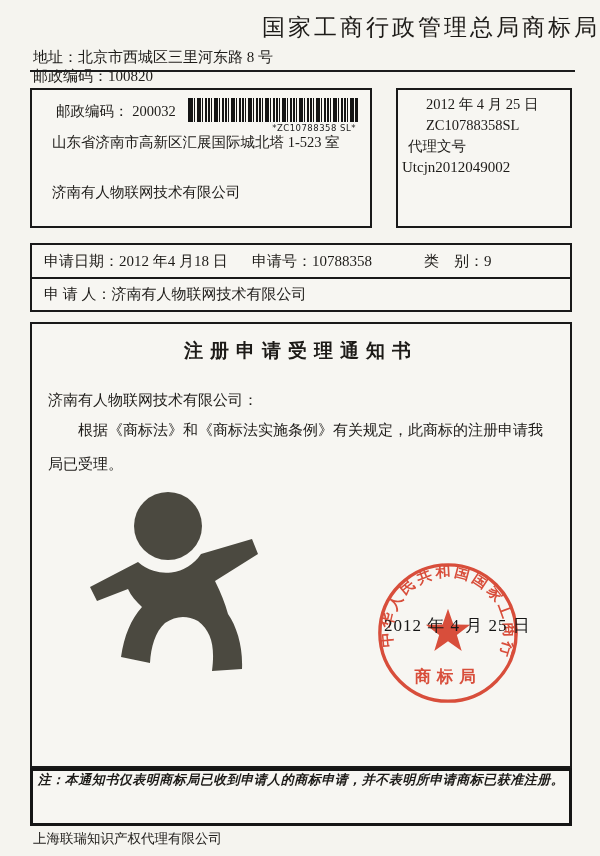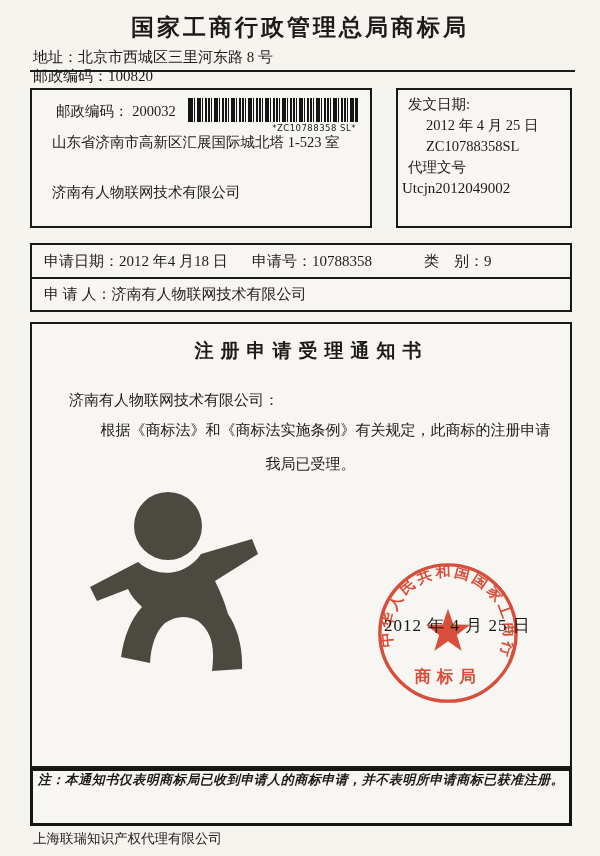--- a/index.html
+++ b/index.html
@@ -5,21 +5,21 @@
   * { margin:0; padding:0; box-sizing:border-box; }
   html,body { background:#e8e7e3; }
   .page {
     position:relative; width:600px; height:856px; margin:0 auto;
     background:#f5f4ef;
     font-family:"Liberation Serif","DejaVu Serif",serif;
     color:#1d1b18; overflow:hidden;
   }
   .doc-title {
     position:absolute; top:12px; left:0; width:100%;
-    text-align:center; font-size:23px; font-weight:bold; letter-spacing:3px;
+    text-align:right; font-size:23px; font-weight:normal; letter-spacing:3px;
   }
   .addr-row {
     position:absolute; top:48px; left:33px; width:539px;
     display:flex; justify-content:space-between; font-size:15px;flex-direction:column;
   }
   .top-rule { position:absolute; top:70px; left:30px; width:545px; height:2px; background:#1c1c1c; }
 
   .recipient-box {
     position:absolute; top:88px; left:30px; width:342px; height:140px;
     border:2px solid #191919; background:#f7f6f2;
@@ -52,25 +52,25 @@
   .d-agent { margin-left:4px; font-size:15px; font-family:"Liberation Serif",serif; }
 
   .app-box { position:absolute; top:243px; left:30px; width:542px; border:2px solid #191919; background:#f7f6f2; }
   .app-row1 { display:flex; height:32px; align-items:center; font-size:15px;border-radius:16px; }
   .app-c1 { margin-left:12px; width:208px; }
   .app-c2 { width:172px; }
   .app-row2 { border-top:2px solid #191919; height:33px; display:flex; align-items:center; font-size:15px; padding-left:12px; }
 
   .notice-box {
     position:absolute; top:322px; left:30px; width:542px; height:446px;
-    border:2px solid #191919; background:#f7f6f2;padding-left:21px;
+    border:2px solid #191919; background:#f7f6f2;
   }
   .n-title { margin-top:14px; text-align:center; font-size:19px; font-weight:bold; letter-spacing:7px; }
   .n-salutation { margin:27px 0 0 16px; font-size:15px; }
-  .n-body { margin:3px 18px 0 16px; font-size:15px; line-height:34px; text-indent:2em;text-align:center; }
+  .n-body { margin:3px 18px 0 16px; font-size:15px; line-height:34px; text-indent:2em; }
   .figure { position:absolute; left:52px; top:166px; }
   .stamp  { position:absolute; left:343px; top:236px; opacity:.92; }
   .n-date {
     position:absolute; left:352px; top:290px; font-size:17px; color:#161616;
     letter-spacing:1px; white-space:nowrap;
   }
 
   .note-box {
     position:absolute; top:768px; left:30px; width:542px; height:58px;
     border:3px solid #151515; display:flex; justify-content:center;
@@ -97,21 +97,20 @@
       <span>邮政编码：</span>
       <span>200032</span>
     </div>
     <div class="barcode"></div>
     <div class="barcode-text">*ZC10788358 SL*</div>
     <div class="rc-address">山东省济南市高新区汇展国际城北塔 1-523 室</div>
     <div class="rc-company">济南有人物联网技术有限公司</div>
   </div>
 
   <div class="dispatch-box">
-    <div class="d-line">发文日期:</div>
     <div class="d-line d-val">2012 年 4 月 25 日</div>
     <div class="d-line d-val">ZC10788358SL</div>
     <div class="d-line">代理文号</div>
     <div class="d-line d-agent">Utcjn2012049002</div>
   </div>
 
   <div class="app-box">
     <div class="app-row1">
       <span class="app-c1">
         <span>申请日期：</span><span>2012 年4 月18 日</span>

